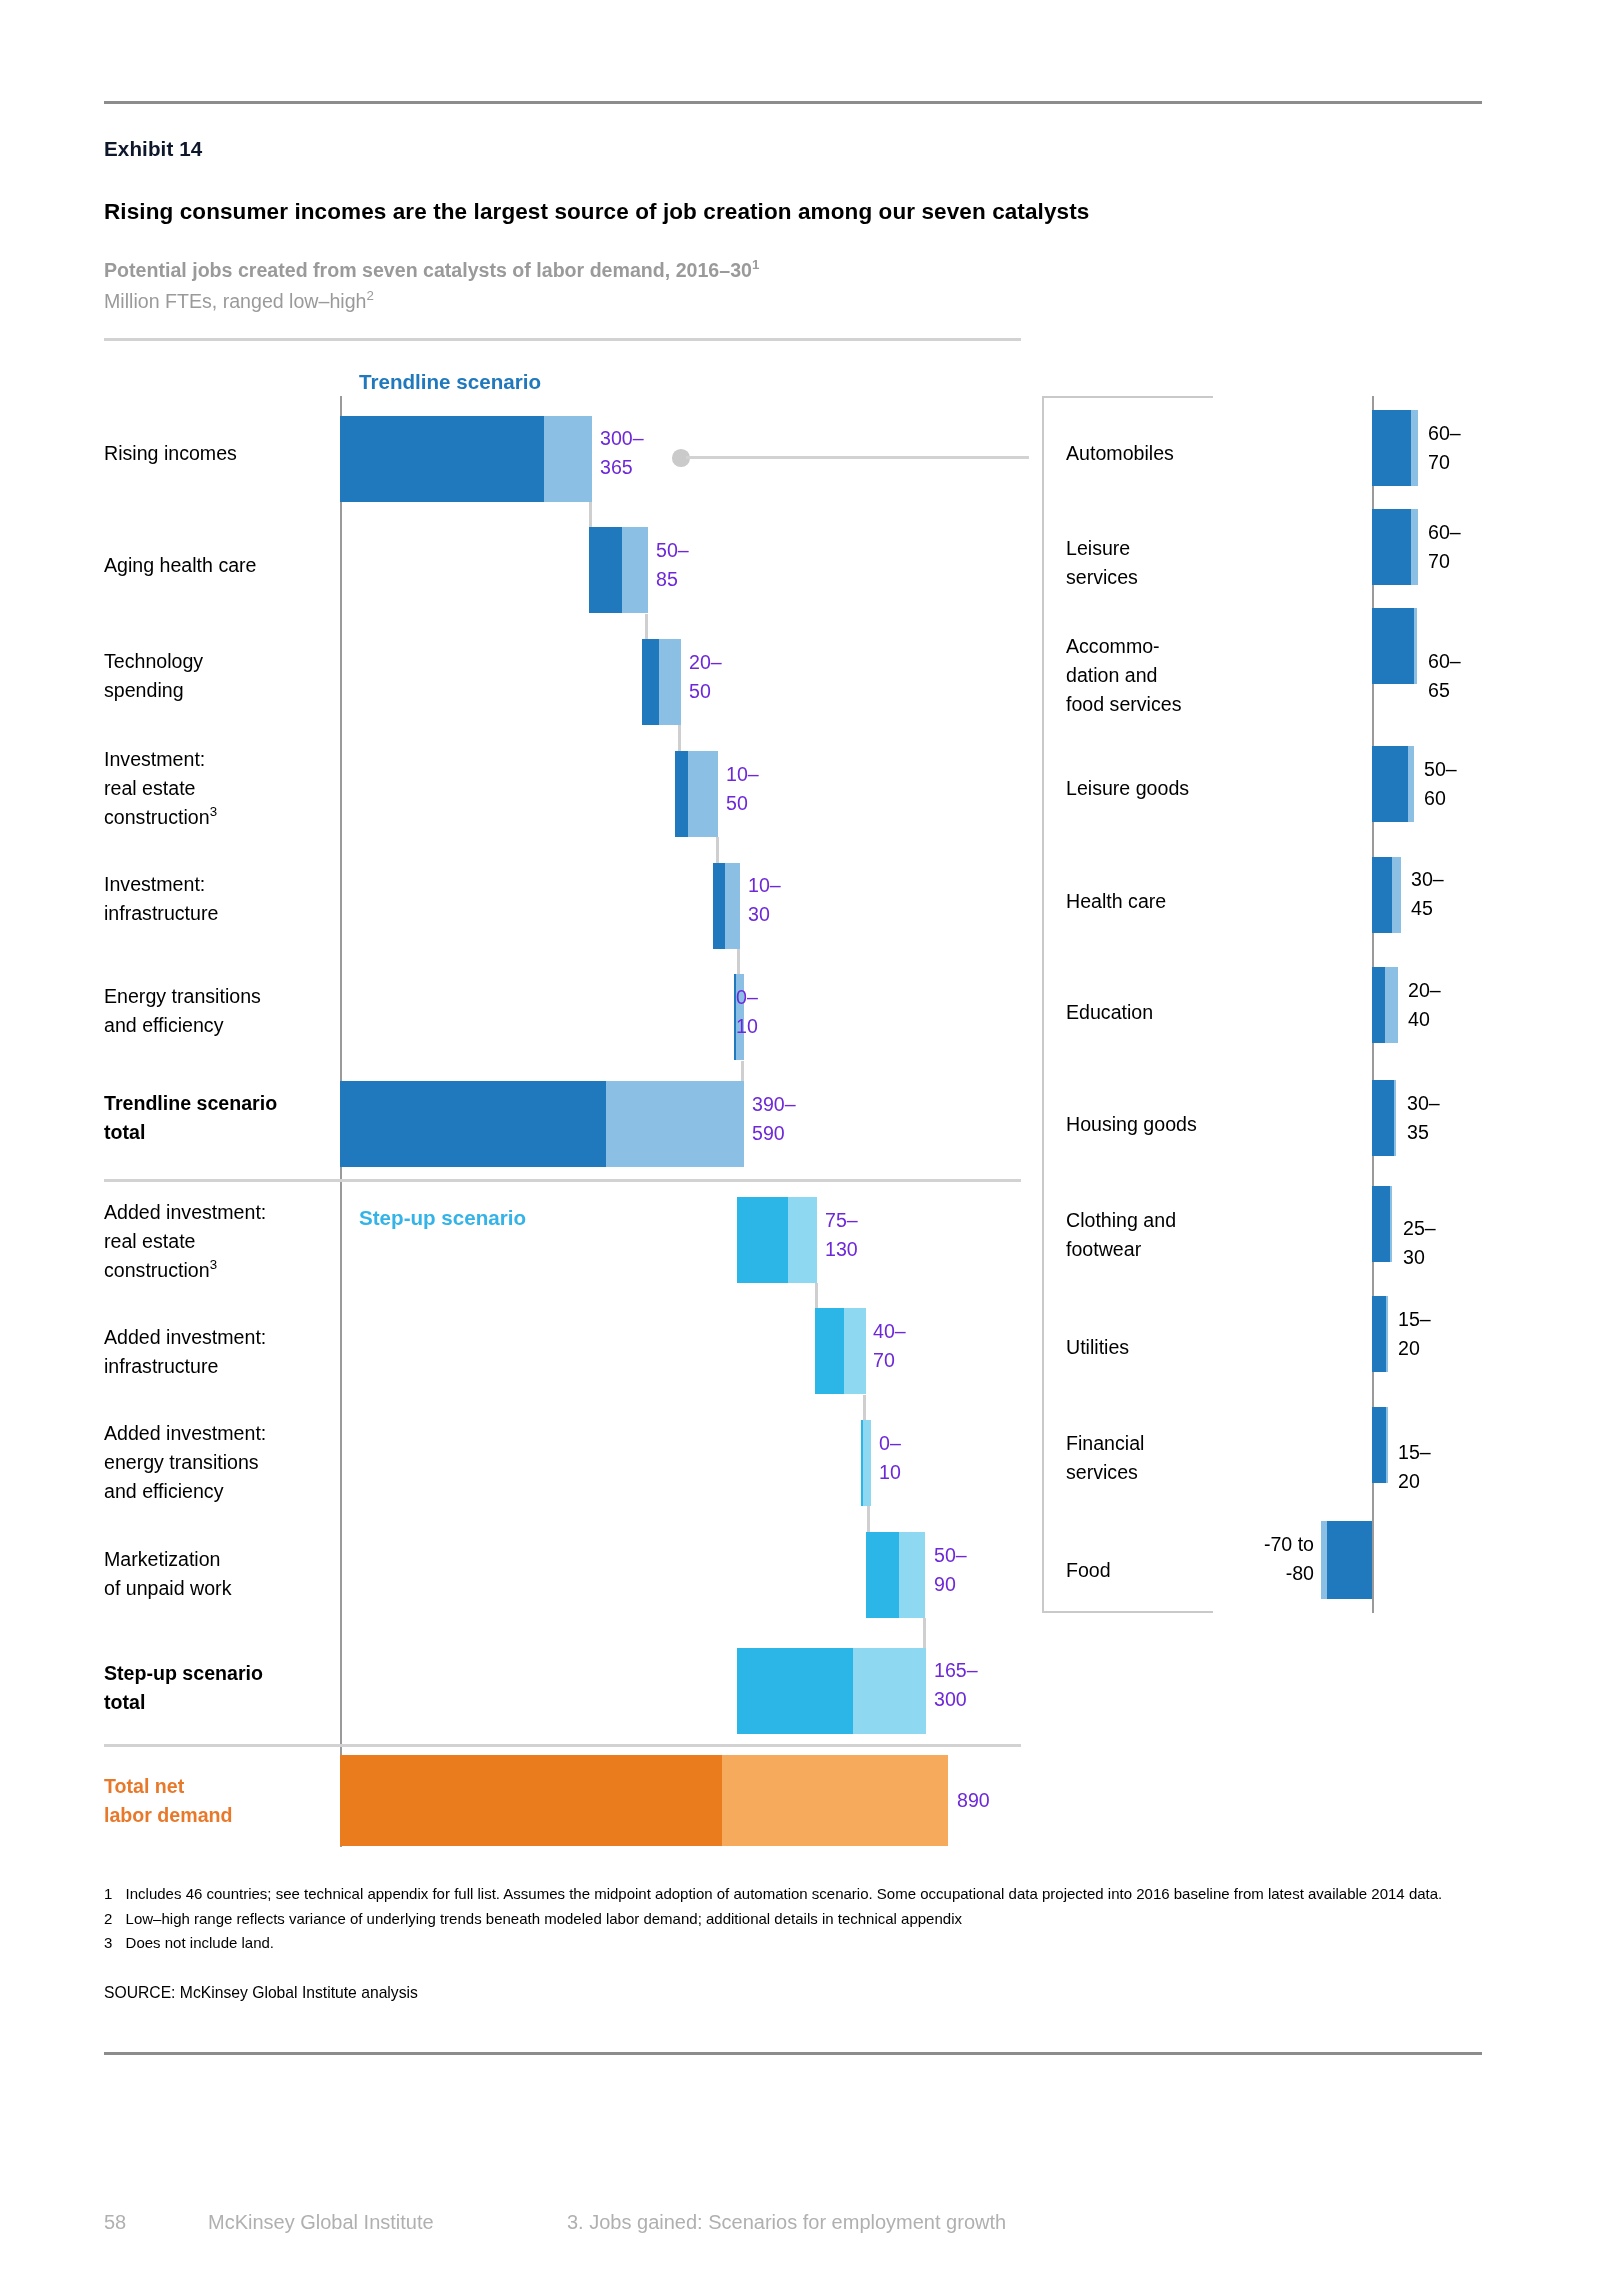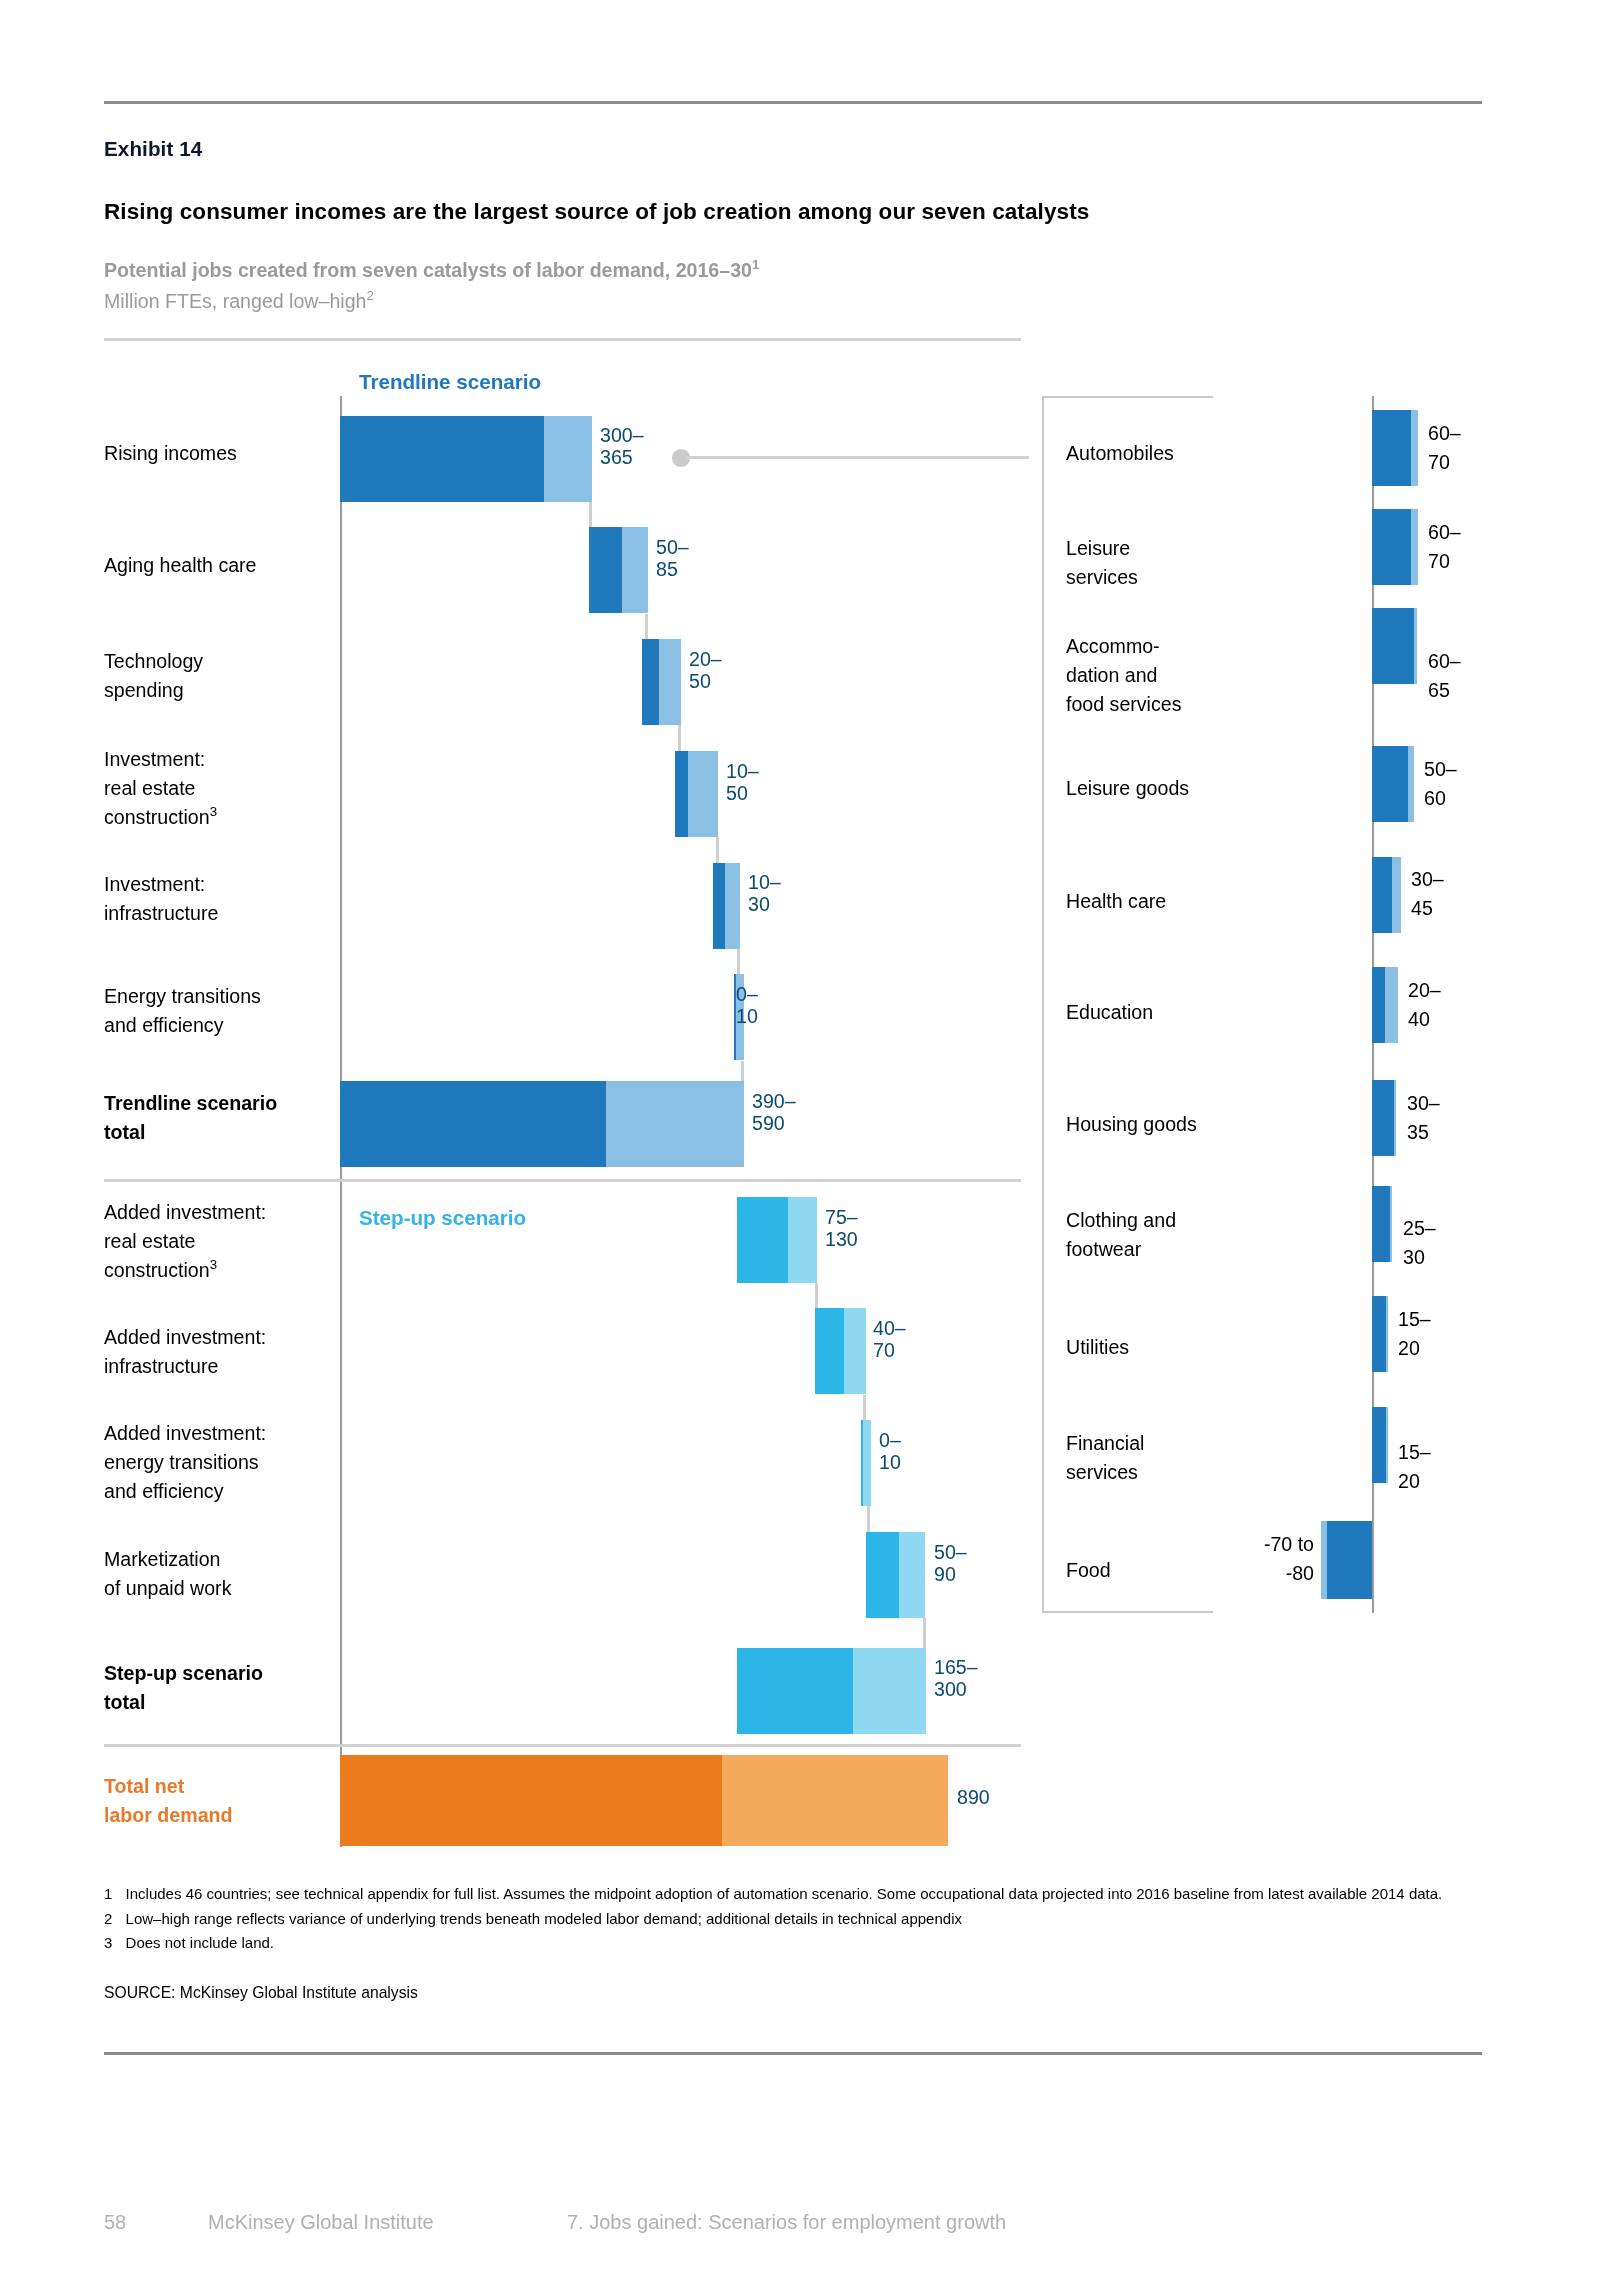--- a/index.html
+++ b/index.html
@@ -102,22 +102,22 @@
   .bar {
     position: absolute;
     box-sizing: border-box;
   }
   .bar-low  { position: absolute; top: 0; bottom: 0; left: 0; }
   .bar-high { position: absolute; top: 0; bottom: 0; }
 
   .bar-value {
     position: absolute;
     font-size: 19.6px;
-    line-height: 22px;
-    color: #0c4a6e;
+    line-height: 29px;
+    color: #6d28d9;
     white-space: pre-line;
   }
 
   .connector {
     position: absolute;
     background: #cfcfcf;
     width: 2.9px;
   }
 
   
@@ -452,16 +452,16 @@
       <div class="fn-txt">Does not include land.</div>
     </div>
   </div>
 
   <div class="source">SOURCE:  McKinsey Global Institute analysis</div>
 
   <div class="rule-bottom"></div>
 
   <div class="footer footer-page">58</div>
   <div class="footer footer-org">McKinsey Global Institute</div>
-  <div class="footer footer-sec">7. Jobs gained: Scenarios for employment growth</div>
+  <div class="footer footer-sec">3. Jobs gained: Scenarios for employment growth</div>
 
 </div>
 
 
 </body></html>

